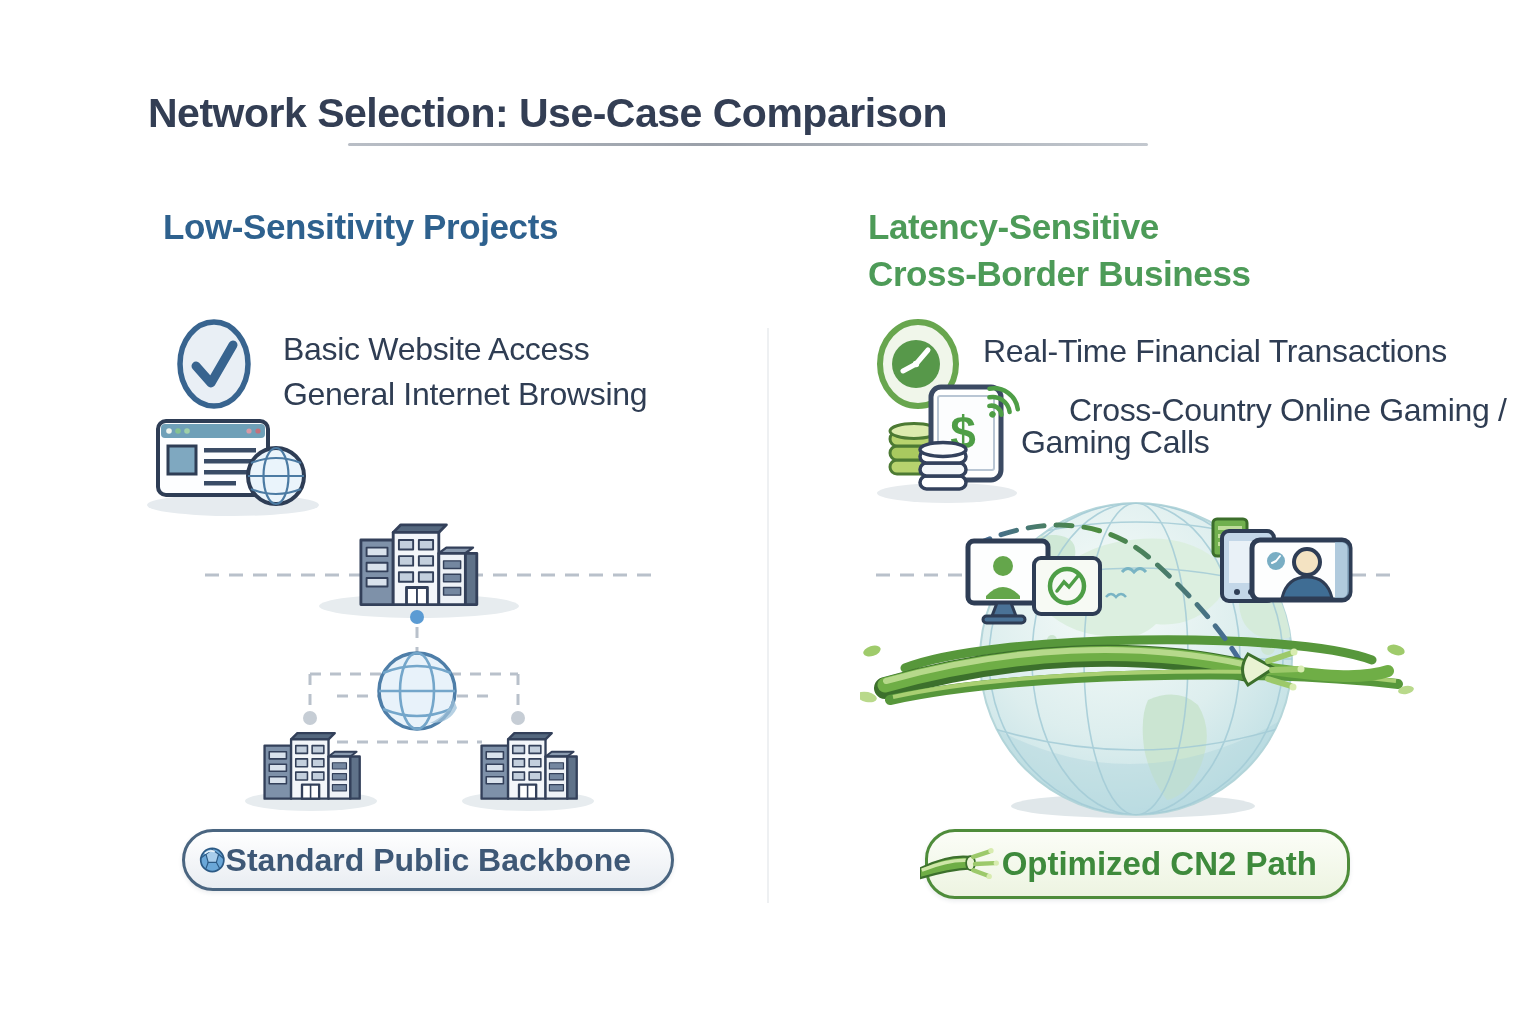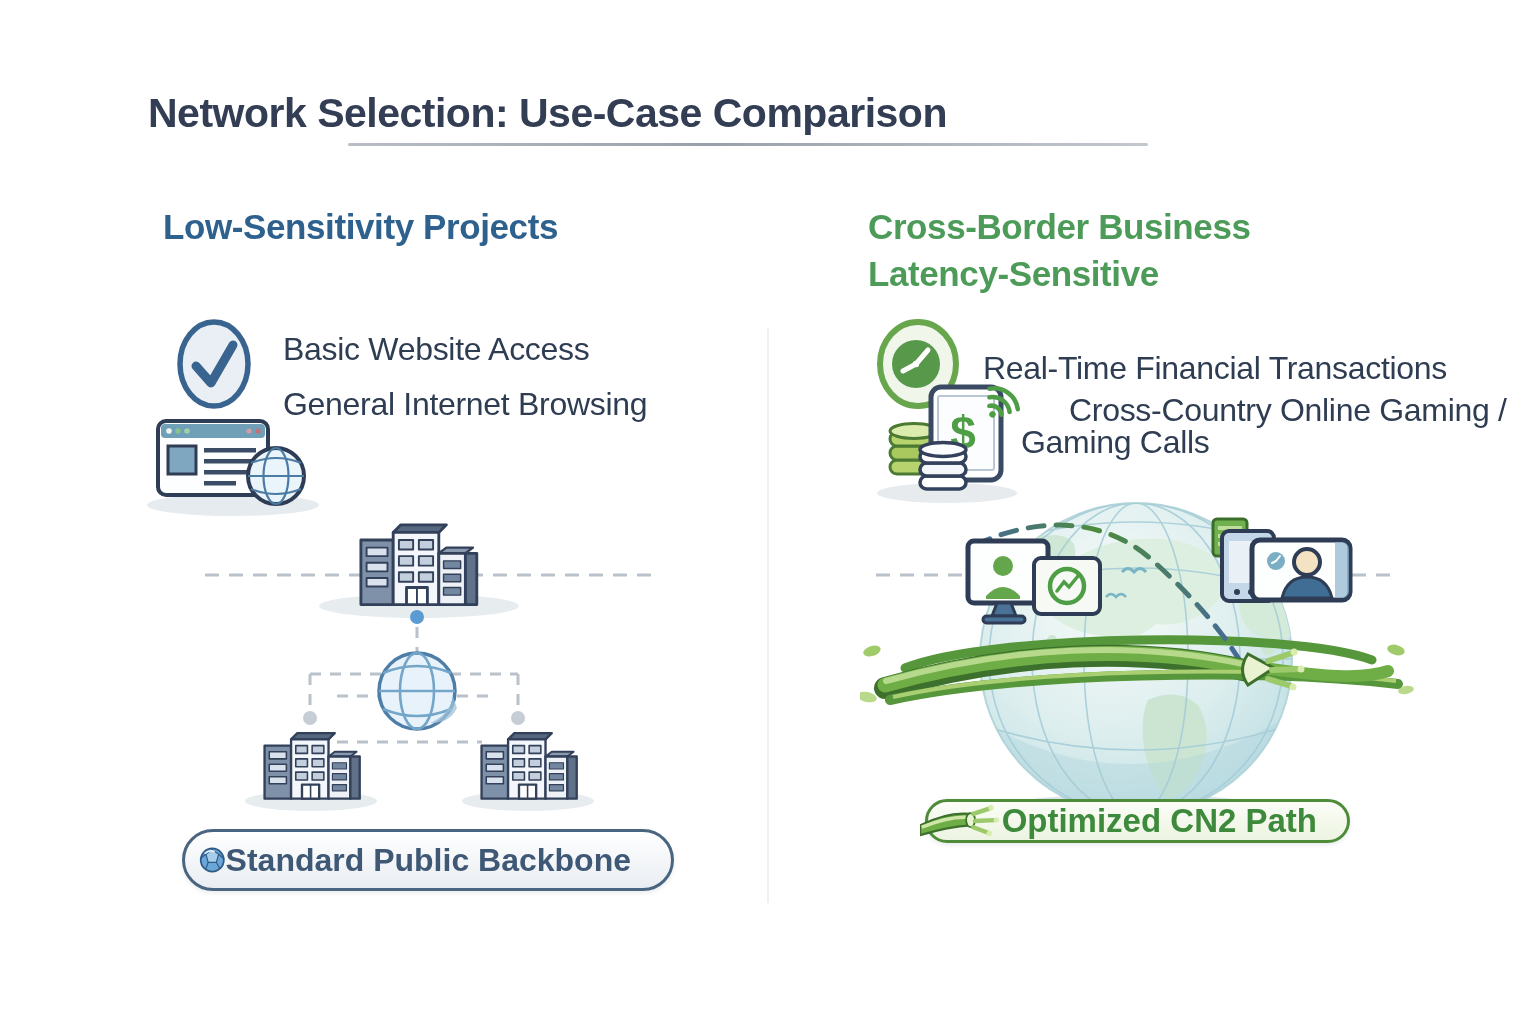--- a/index.html
+++ b/index.html
@@ -19,21 +19,21 @@
     background:linear-gradient(90deg,#b9bec6,#9aa0a9 45%,#c3c8cf);}
   .col-heading{font-size:35px;font-weight:700;letter-spacing:-0.4px;line-height:47px;}
   .heading-left{left:163px;top:203px;width:500px;color:var(--left-accent);}
   .heading-right{left:868px;top:203px;width:500px;color:var(--right-accent);}
   .feat{font-size:32px;font-weight:400;letter-spacing:-0.3px;color:var(--body-text);white-space:nowrap;}
   .divider{left:767px;top:328px;width:2px;height:575px;background:#eef0f2;}
   .pill{position:absolute;display:flex;align-items:center;box-sizing:border-box;
     box-shadow:0 2px 4px rgba(40,60,80,.10);}
   .pill-left{left:182px;top:829px;width:492px;height:62px;border-radius:32px;
     border:3px solid var(--left-badge-border);background:linear-gradient(#ffffff,#e9edf2);}
-  .pill-right{left:925px;top:799px;width:425px;height:44px;border-radius:30px;
+  .pill-right{left:925px;top:829px;width:425px;height:70px;border-radius:30px;
     border:3px solid var(--right-badge-border);background:linear-gradient(#fbfdf7,#edf4e1);}
   .pill .label{flex:1;text-align:center;white-space:nowrap;}
   .pill-left .label{font-size:32px;font-weight:600;color:var(--left-badge-text);padding-right:40px;}
   .pill-right .label{font-size:33px;font-weight:700;color:var(--right-badge-text);padding-right:30px;}
   .pill-left .pill-icon{margin-left:14px;}
   .pill-right .pill-icon{margin-left:-8px;}
   svg .dash{stroke:var(--dashed-line);stroke-width:3;stroke-dasharray:14 10;fill:none;}
   svg .dash2{stroke:var(--dashed-line);stroke-width:3;stroke-dasharray:11 9;fill:none;}
   svg text{font-family:"Liberation Sans", sans-serif;}
 </style>
@@ -48,21 +48,21 @@
   <div class="abs divider"></div>
 
   <div class="abs col-heading heading-left">Low-Sensitivity Projects</div>
 
   <svg class="abs" style="left:176px;top:318px;width:76px;height:92px" viewBox="176 318 76 92">
     <ellipse cx="214" cy="364" rx="34" ry="42" fill="#e9eff5" stroke="#38648f" stroke-width="5.5"></ellipse>
     <path d="M196,366 L211,383 L233,345" fill="none" stroke="#38648f" stroke-width="9" stroke-linecap="round" stroke-linejoin="round"></path>
   </svg>
 
   <div class="abs feat" style="left:283px;top:331px">Basic Website Access</div>
-  <div class="abs feat" style="left:283px;top:386px">General Internet Browsing</div>
+  <div class="abs feat" style="left:283px;top:376px">General Internet Browsing</div>
 
   <svg class="abs" style="left:145px;top:413px;width:175px;height:107px" viewBox="145 413 175 107">
     <ellipse cx="233" cy="505" rx="86" ry="11" fill="#e6ebef"></ellipse>
     <rect x="158" y="421" width="110" height="74" rx="8" fill="#fdfeff" stroke="#2e3d55" stroke-width="4"></rect>
     <rect x="161" y="424" width="104" height="14" rx="4" fill="#6fa0b8"></rect>
     <circle cx="169" cy="431" r="2.8" fill="#eef4ee"></circle>
     <circle cx="178" cy="431" r="2.8" fill="#86c290"></circle>
     <circle cx="187" cy="431" r="2.8" fill="#9fd0a8"></circle>
     <circle cx="249" cy="431" r="2.6" fill="#d89aa6"></circle>
     <circle cx="258" cy="431" r="2.6" fill="#c4707c"></circle>
@@ -145,33 +145,33 @@
     <svg class="pill-icon" width="46" height="46" viewBox="0 0 46 46">
       <circle cx="23" cy="23" r="20" fill="#6aa7d8" stroke="#2c5a85" stroke-width="3"></circle>
       <path d="M23,5 L34,13 L30,27 L16,27 L12,13 Z" fill="#a8cdeb" stroke="#2c5a85" stroke-width="2"></path>
       <path d="M34,13 L42,20 M30,27 L36,38 M16,27 L12,38 M12,13 L4,19 M23,5 L23,3" stroke="#2c5a85" stroke-width="2" fill="none"></path>
       <path d="M11,11 q7,-6 15,-3" stroke="#e8f3fb" stroke-width="3" fill="none" stroke-linecap="round"></path>
     </svg>
     <span class="label">Standard Public Backbone</span>
   </div>
 
   <div class="abs col-heading heading-right">
+    <span style="display:block">Latency-Sensitive</span>
     <span style="display:block">Cross-Border Business</span>
-    <span style="display:block">Latency-Sensitive</span>
   </div>
 
   <svg class="abs" style="left:876px;top:318px;width:84px;height:92px" viewBox="876 318 84 92">
     <ellipse cx="918" cy="364" rx="38" ry="42" fill="#f0f6ea" stroke="#68a64e" stroke-width="6"></ellipse>
     <circle cx="916" cy="364" r="24" fill="#57984a"></circle>
     <path d="M916,364 L928,350" stroke="#ffffff" stroke-width="5" stroke-linecap="round"></path>
     <path d="M916,364 L903,371" stroke="#ffffff" stroke-width="5" stroke-linecap="round"></path>
     <circle cx="916" cy="364" r="3.2" fill="#ffffff"></circle>
   </svg>
 
-  <div class="abs feat" style="left:983px;top:350px">Real-Time Financial Transactions</div>
+  <div class="abs feat" style="left:983px;top:333px">Real-Time Financial Transactions</div>
   <div class="abs feat" style="left:1069px;top:392px">Cross-Country Online Gaming /</div>
   <div class="abs feat" style="left:1021px;top:424px">Gaming Calls</div>
 
   <svg class="abs" style="left:865px;top:380px;width:155px;height:125px" viewBox="865 380 155 125">
     <ellipse cx="947" cy="493" rx="70" ry="10" fill="#e7ebee"></ellipse>
     <g stroke="#4c7a33" stroke-width="3">
       <rect x="890" y="460" width="48" height="14" rx="7" fill="#b7d36e"></rect>
       <rect x="890" y="446" width="48" height="14" rx="7" fill="#a9c95f"></rect>
       <rect x="890" y="432" width="48" height="14" rx="7" fill="#b7d36e"></rect>
       <ellipse cx="914" cy="431" rx="24" ry="7.5" fill="#dcebae"></ellipse>

